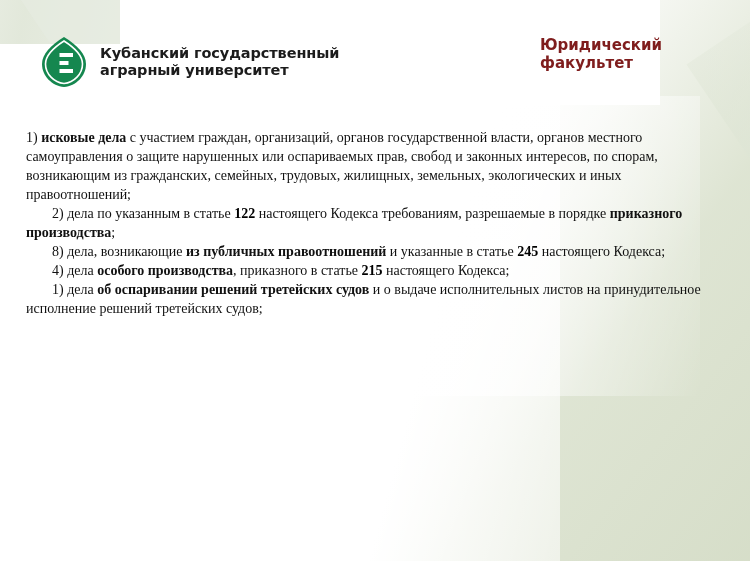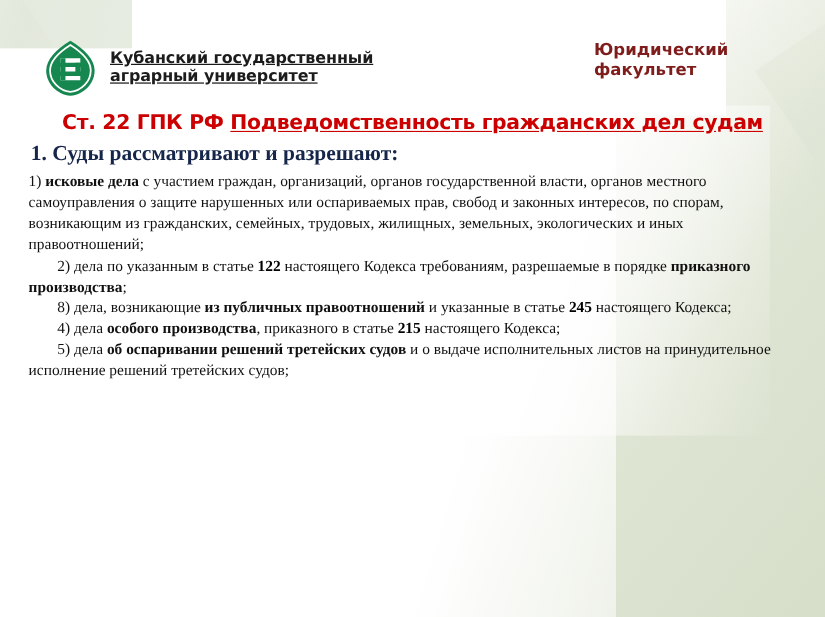--- a/index.html
+++ b/index.html
@@ -114,21 +114,20 @@
     z-index: 5;
   }
 
   .brand {
     position: absolute;
     left: 40px;
     top: 36px;
     display: flex;
     align-items: center;
     gap: 12px;
-    text-decoration: underline;
   }
 
   .logo-mark {
     width: 48px;
     height: 52px;
     flex: 0 0 auto;
     display: block;
   }
 
   .brand-name {
@@ -239,28 +238,24 @@
         <path d="M15 17 L19.5 17 L19.5 37 L15 37 Z" fill="#15874f"></path>
         <path d="M28.5 21 L33 21 L33 33 L28.5 33 Z" fill="#15874f"></path>
       </svg>
       <div class="brand-name">Кубанский государственный
 аграрный университет</div>
     </div>
     <div class="faculty">Юридический
 факультет</div>
   </div>
 
-  <div class="title-row">
-    <span>Ст. 22 ГПК РФ </span><span class="title-underline">Подведомственность гражданских дел судам</span>
-  </div>
 
   <div class="content">
-    <div class="subtitle">1. Суды рассматривают и разрешают:</div>
     <div id="items">
         <p class="para"><span>1) </span><b>исковые дела</b><span> с участием граждан, организаций, органов государственной власти, органов местного самоуправления о защите нарушенных или оспариваемых прав, свобод и законных интересов, по спорам, возникающим из гражданских, семейных, трудовых, жилищных, земельных, экологических и иных правоотношений;</span></p>
         <p class="para indent"><span>2) дела по указанным в статье </span><span class="red">122</span><span> настоящего Кодекса требованиям, разрешаемые в порядке </span><b>приказного производства</b><span>;</span></p>
         <p class="para indent"><span>8) дела, возникающие </span><b>из публичных правоотношений</b><span> и указанные в статье </span><span class="red">245</span><span> настоящего Кодекса;</span></p>
         <p class="para indent"><span>4) дела </span><b>особого производства</b><span>, приказного в статье </span><span class="red">215</span><span> настоящего Кодекса;</span></p>
-        <p class="para indent"><span>5) дела </span><b>об оспаривании решений третейских судов</b><span> и о выдаче исполнительных листов на принудительное исполнение решений третейских судов;</span></p>
+        <p class="para indent"><span>1) дела </span><b>об оспаривании решений третейских судов</b><span> и о выдаче исполнительных листов на принудительное исполнение решений третейских судов;</span></p>
       </div>
   </div>
 
 </div>
 
 </body></html>

